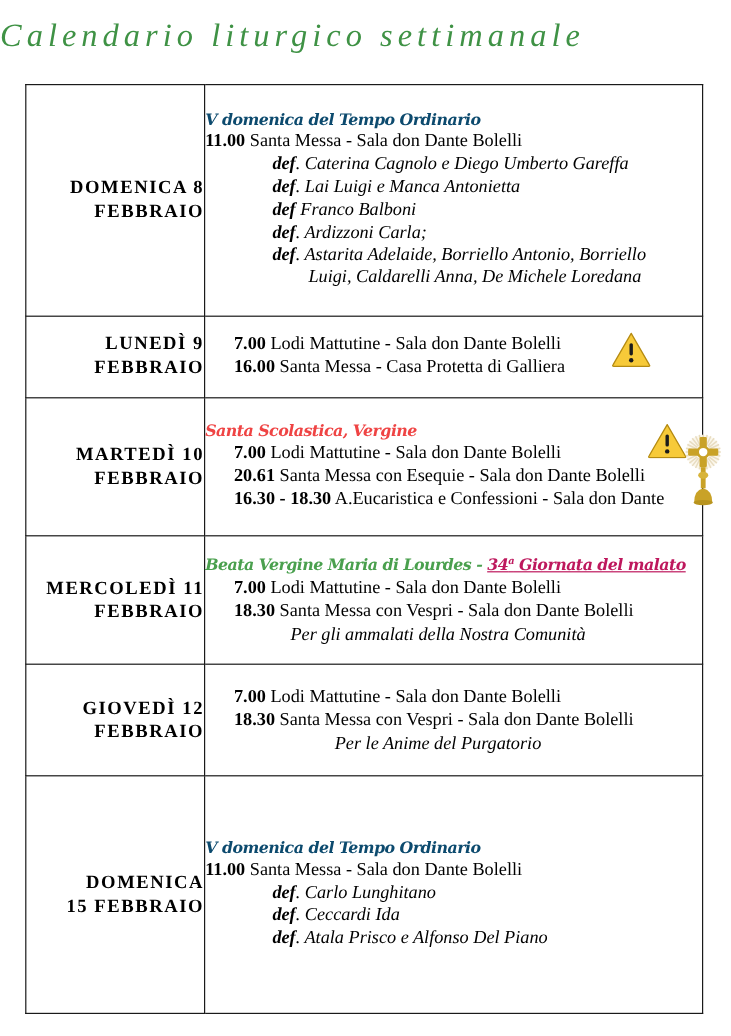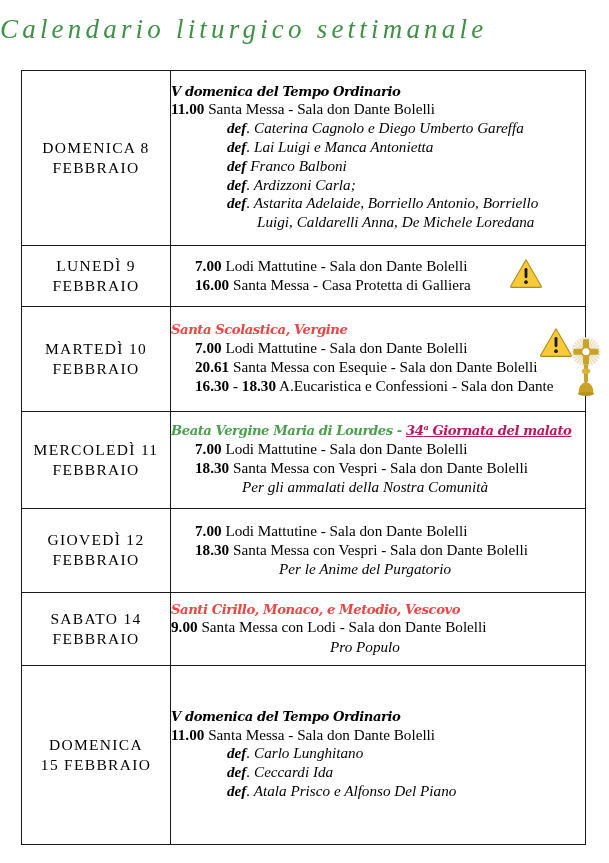--- a/index.html
+++ b/index.html
@@ -44,22 +44,22 @@
     border-collapse: collapse;
     table-layout: fixed;
   }
   table.calendar td {
     border: 1.4px solid #1a1a1a;
     vertical-align: middle;
     padding: 0;
   }
   td.daycell {
     width: 148px;
-    text-align: center;
-    font-weight: normal;
+    text-align: right;
+    font-weight: bold;
     font-size: 15.5px;
     letter-spacing: 1.3px;
     line-height: 1.28;
     padding: 2px 3px;
   }
   td.infocell {
     width: 414px;
     padding: 5px 6px 5px 9px;
     position: relative;
   }
@@ -68,21 +68,21 @@
   .feast {
     font-family: "DejaVu Serif", "Liberation Serif", serif;
     font-style: italic;
     font-weight: 600;
     font-size: 13.2px;
     line-height: 1.18;
     letter-spacing: -0.45px;
     margin-bottom: 1px;
     white-space: nowrap;
   }
-  .feast.green  { color: #000000; }
+  .feast.green  { color: #0c4a6e; }
   .feast.orange { color: #ef4444; }
   .feast .part-green { color: #4aa04e; }
   .feast .part-blue  { color: #be185d; text-decoration: underline; }
   .feast sup { font-size: 0.62em; vertical-align: super; }
 
   
   .evt {
     font-size: 15.2px;
     line-height: 1.24;
     white-space: nowrap;
@@ -234,31 +234,20 @@
           <td class="daycell">
             <div>GIOVEDÌ 12</div>
             <div>FEBBRAIO</div>
           </td>
           <td class="infocell">
             <div class="evt center-time"><span class="t">7.00</span><span> Lodi Mattutine - Sala don Dante Bolelli</span></div>
             <div class="evt center-time"><span class="t">18.30</span><span> Santa Messa con Vespri - Sala don Dante Bolelli</span></div>
             <div class="intention">Per le Anime del Purgatorio</div>
           </td>
         </tr>
-        <tr style="height: 68px;">
-          <td class="daycell">
-            <div>SABATO 14</div>
-            <div>FEBBRAIO</div>
-          </td>
-          <td class="infocell">
-            <div class="feast orange">Santi Cirillo, Monaco, e Metodio, Vescovo</div>
-            <div class="evt"><span class="t">9.00</span><span> Santa Messa con Lodi - Sala don Dante Bolelli</span></div>
-            <div class="intention">Pro Populo</div>
-          </td>
-        </tr>
         <tr style="height: 166px;">
           <td class="daycell">
             <div>DOMENICA</div>
             <div>15 FEBBRAIO</div>
           </td>
           <td class="infocell">
             <div class="feast green">V domenica del Tempo Ordinario</div>
             <div class="evt"><span class="t">11.00</span><span> Santa Messa - Sala don Dante Bolelli</span></div>
             <div class="defline"><span class="d">def</span><span>. </span><span>Carlo Lunghitano</span></div>
             <div class="defline"><span class="d">def</span><span>. </span><span>Ceccardi Ida</span></div>

